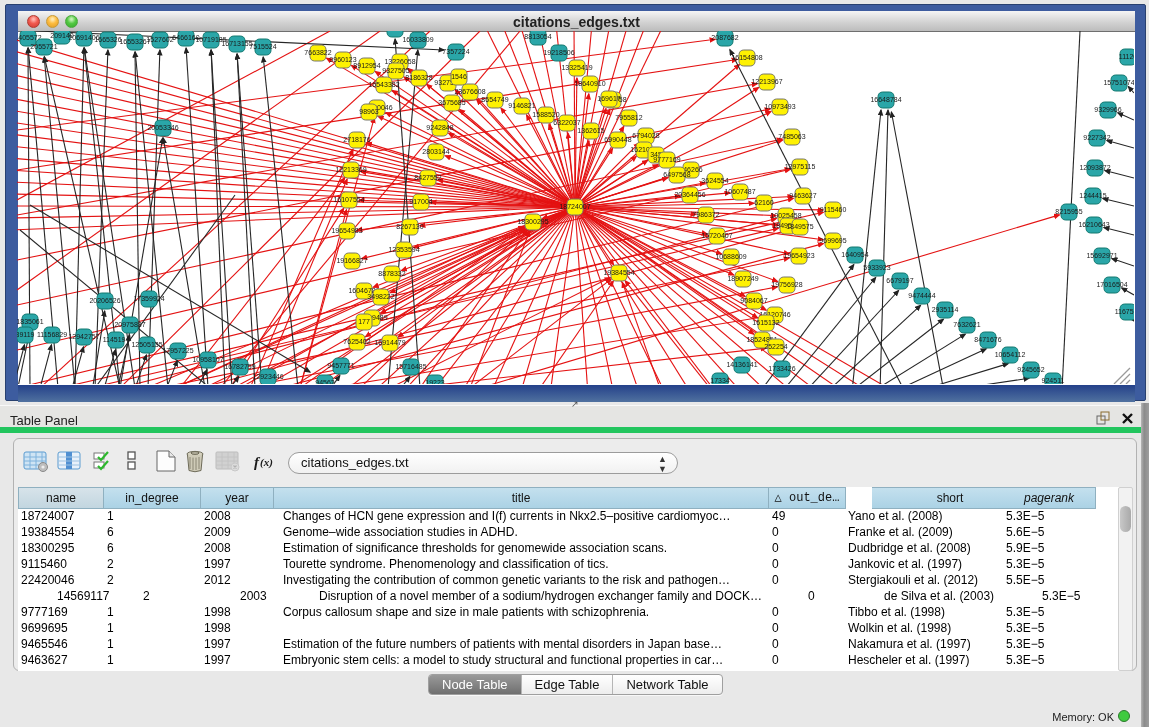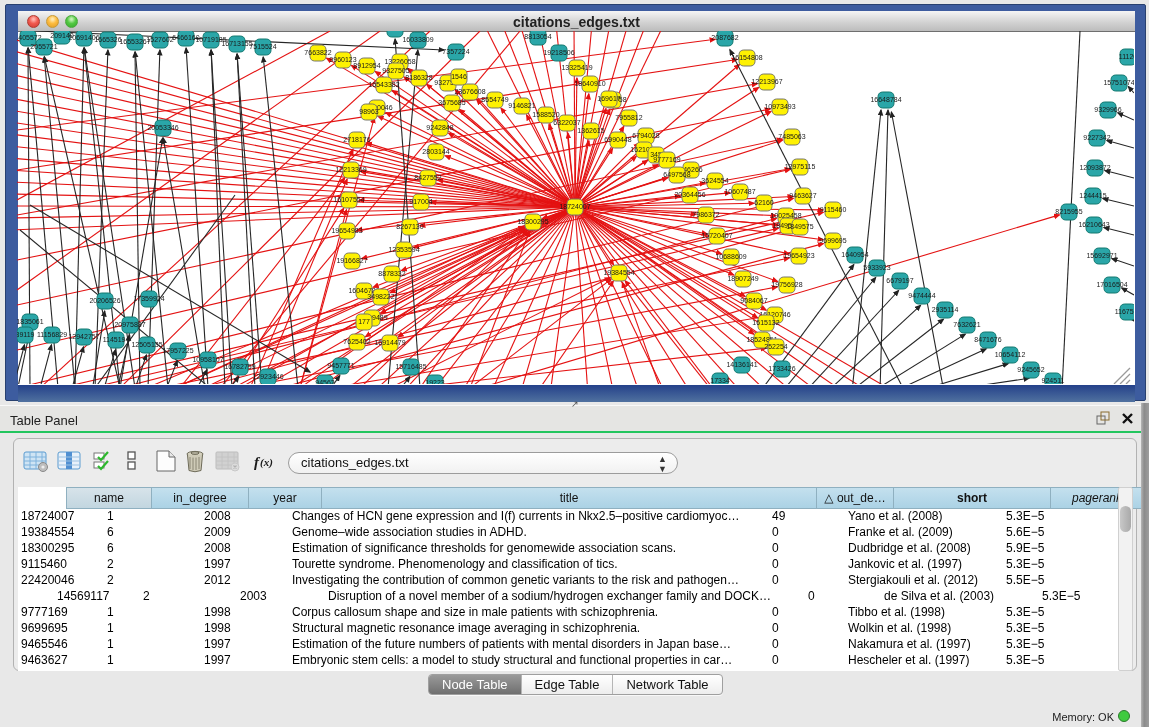--- a/index.html
+++ b/index.html
@@ -20,44 +20,44 @@
 .tl.g { left:47px; background:radial-gradient(circle at 50% 30%, #c4f0b4 8%, #53c943 45%, #35a92a); border:1px solid #4aa73c;}
 #canvas { position:absolute; left:12px; top:27px; width:1117px; height:353px;
   background:#fff; overflow:hidden; }
 #netbottom { position:absolute; left:12px; top:380px; width:1117px; height:17px;
   background:linear-gradient(#24418a, #50719f); }
 
 
 #panel { position:absolute; left:0; top:403px; width:1141px; height:324px;
   background:#e8e8e8; }
 #paneltitle { position:absolute; left:0; top:2px; width:1141px; height:28px;
-  background:#e5e5e3; border-top:1px solid #f8f8f8; border-bottom:2px solid #22c55e; }
+  background:#e5e5e3; border-top:1px solid #f8f8f8; border-bottom:6px solid #22c55e; }
 #paneltitle span { position:absolute; left:10px; top:7px; font-size:13px; color:#222; }
 #inner { position:absolute; left:13px; top:35px; width:1124px; height:233px;
   background:#ececec; border:1px solid #b2b2b2; border-radius:6px; }
 
 
 #toolbar { position:absolute; left:6px; top:10px; height:30px; }
 .dropdown { position:absolute; left:274px; top:13px; width:390px; height:22px;
   background:linear-gradient(#ffffff,#f1f1f1); border:1px solid #9c9c9c; border-radius:11px;
   font-size:13px; color:#111; line-height:20px; padding-left:12px; }
 .dd-arrows { position:absolute; right:10px; top:1px; font-size:9px; color:#333; line-height:10px; }
 
 
 #tbl { position:absolute; left:4px; top:48px; width:1103px; height:184px; background:#fff; }
 .th { position:absolute; top:0; height:22px; background:linear-gradient(#c4e0ee,#abd2e5);
   border:1px solid #8fb0c0; border-left:none; font-size:12px; color:#111; text-align:center;
-  line-height:20px;margin-left:48px; }
+  line-height:20px; }
 .th:first-child { border-left:1px solid #8fb0c0; background:linear-gradient(#d7e3ea,#c2d6e0); }
 .tr { position:absolute; left:0; width:1103px; height:16px; font-size:12px; color:#000; }
 .tr div { position:absolute; top:0; white-space:nowrap; overflow:hidden; }
 .c0 { left:3px;   width:82px; }
 .c1 { left:89px;  width:94px; }
 .c2 { left:186px; width:70px; }
-.c3 { left:274px; width:490px; }
+.c3 { left:265px; width:490px; }
 .c4 { left:754px; width:74px; }
 .c5 { left:830px; width:155px; }
 .c6 { left:988px; width:90px; }
 #vscroll { position:absolute; right:3px; top:48px; width:15px; height:184px;
   background:#f2f2f2; border:1px solid #d0d0d0; border-radius:2px; }
 #vthumb { position:absolute; left:1px; top:18px; width:11px; height:26px;
   background:linear-gradient(90deg,#c8c8c8,#a9a9a9); border-radius:6px; }
 
 
 #tabs { position:absolute; left:428px; top:271px; height:21px; display:flex;
@@ -680,22 +680,22 @@
       </div>
       <div class="dropdown">citations_edges.txt
         <div class="dd-arrows">▲<br>▼</div>
       </div>
 
       <div id="tbl">
         <div class="th" style="left:0;width:86px;">name</div>
         <div class="th" style="left:86px;width:97px;">in_degree</div>
         <div class="th" style="left:183px;width:73px;text-align:center;">year</div>
         <div class="th" style="left:256px;width:495px;">title</div>
-        <div class="th" style="left:751px;width:77px;">△ out_de…</div>
-        <div class="th" style="left:828px;width:157px;font-weight:bold;">short</div>
+        <div class="th" style="left:751px;width:77px;font-family:Liberation Mono, monospace;">△ out_de…</div>
+        <div class="th" style="left:854px;width:157px;">short</div>
         <div class="th" style="left:985px;width:93px;font-style:italic;">pagerank</div>
         <div id="rows" style="position:absolute;left:0;top:22px;width:1103px;">
           <div class="tr" style="top: 0px;">
               <div class="c0">18724007</div>
               <div class="c1">1</div>
               <div class="c2">2008</div>
               <div class="c3">Changes of HCN gene expression and I(f) currents in Nkx2.5–positive cardiomyoc…</div>
               <div class="c4">49</div>
               <div class="c5">Yano et al. (2008)</div>
               <div class="c6">5.3E−5</div>
@@ -751,21 +751,20 @@
               <div class="c2">1998</div>
               <div class="c3">Corpus callosum shape and size in male patients with schizophrenia.</div>
               <div class="c4">0</div>
               <div class="c5">Tibbo et al. (1998)</div>
               <div class="c6">5.3E−5</div>
             </div>
 <div class="tr" style="top: 112px;">
               <div class="c0">9699695</div>
               <div class="c1">1</div>
               <div class="c2">1998</div>
-              <div class="c3">Structural magnetic resonance image averaging in schizophrenia.</div>
               <div class="c4">0</div>
               <div class="c5">Wolkin et al. (1998)</div>
               <div class="c6">5.3E−5</div>
             </div>
 <div class="tr" style="top: 128px;">
               <div class="c0">9465546</div>
               <div class="c1">1</div>
               <div class="c2">1997</div>
               <div class="c3">Estimation of the future numbers of patients with mental disorders in Japan base…</div>
               <div class="c4">0</div>

